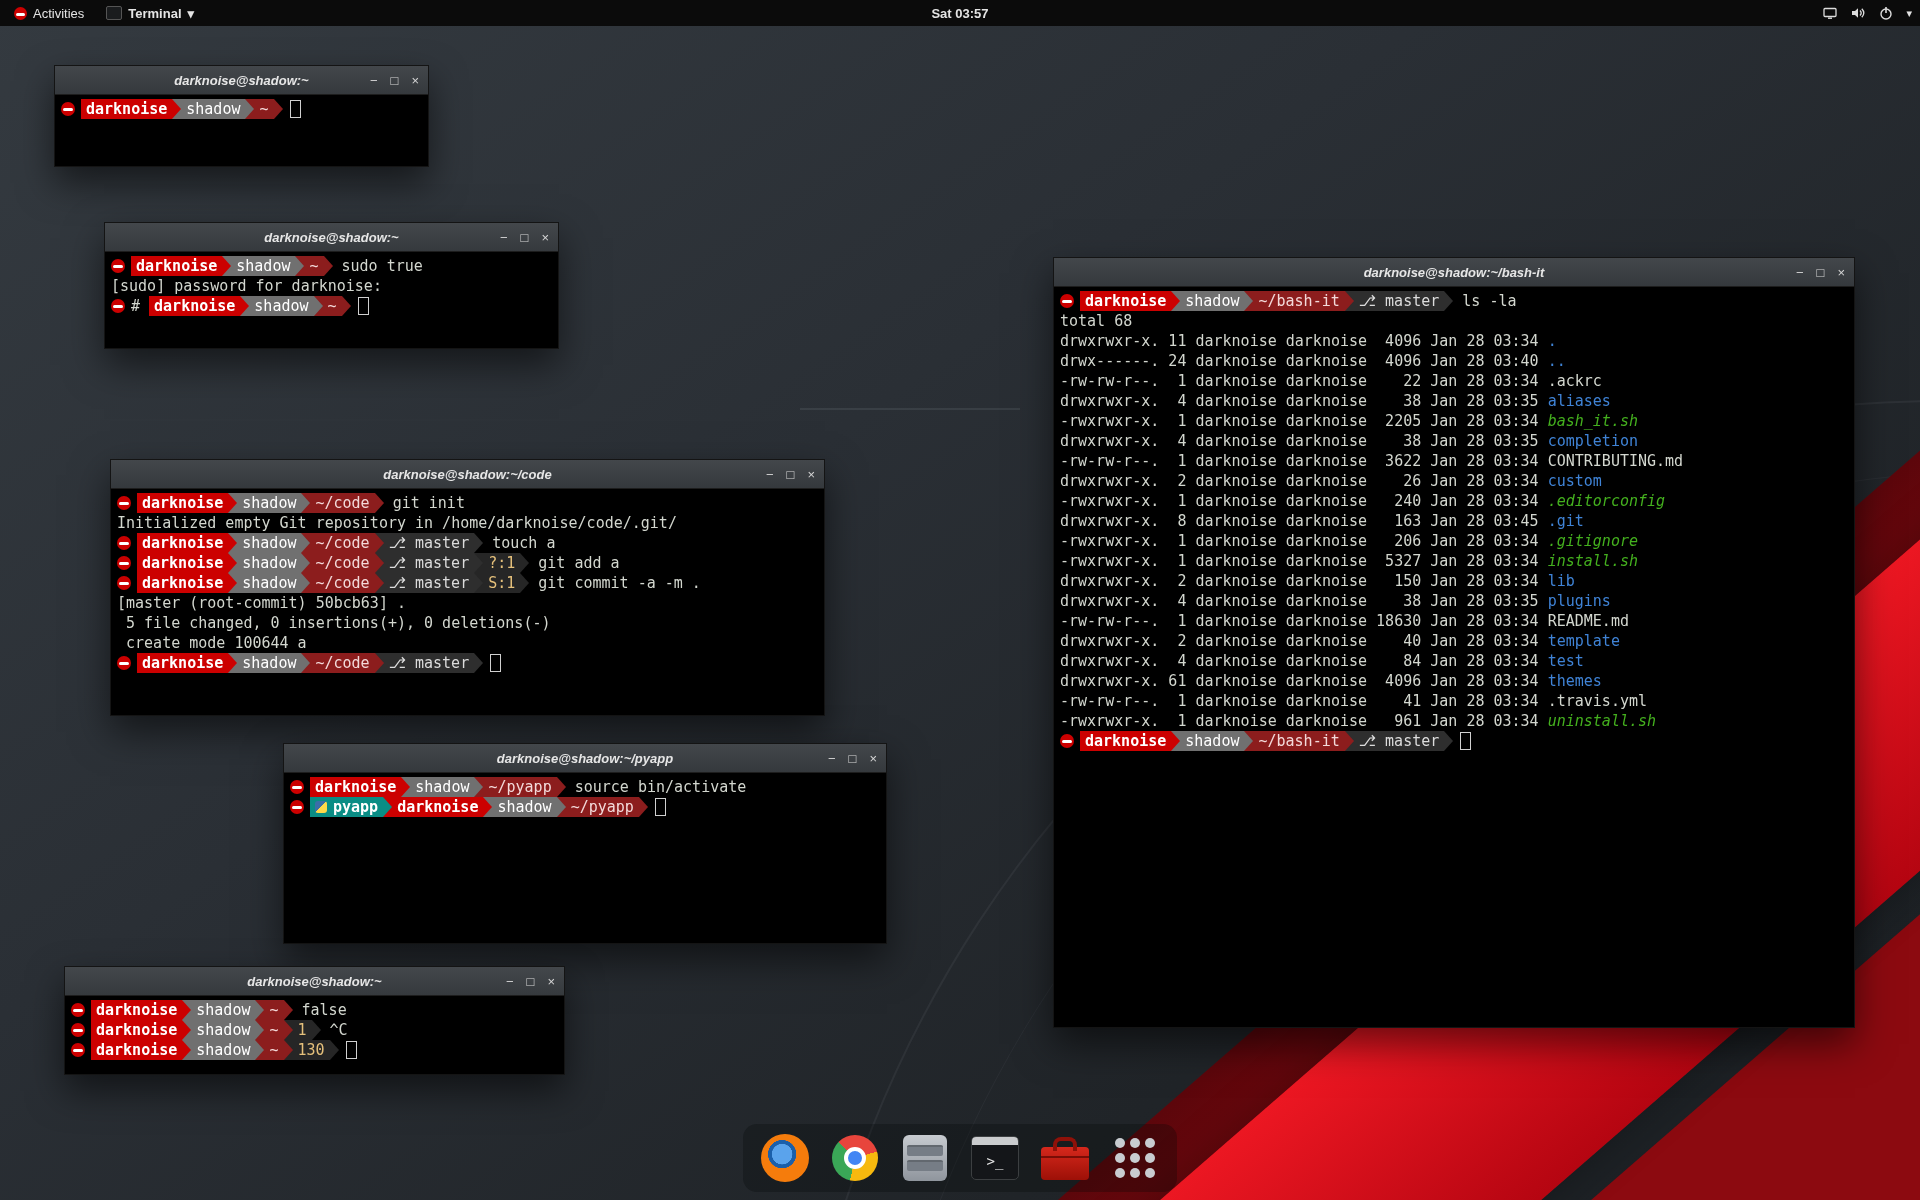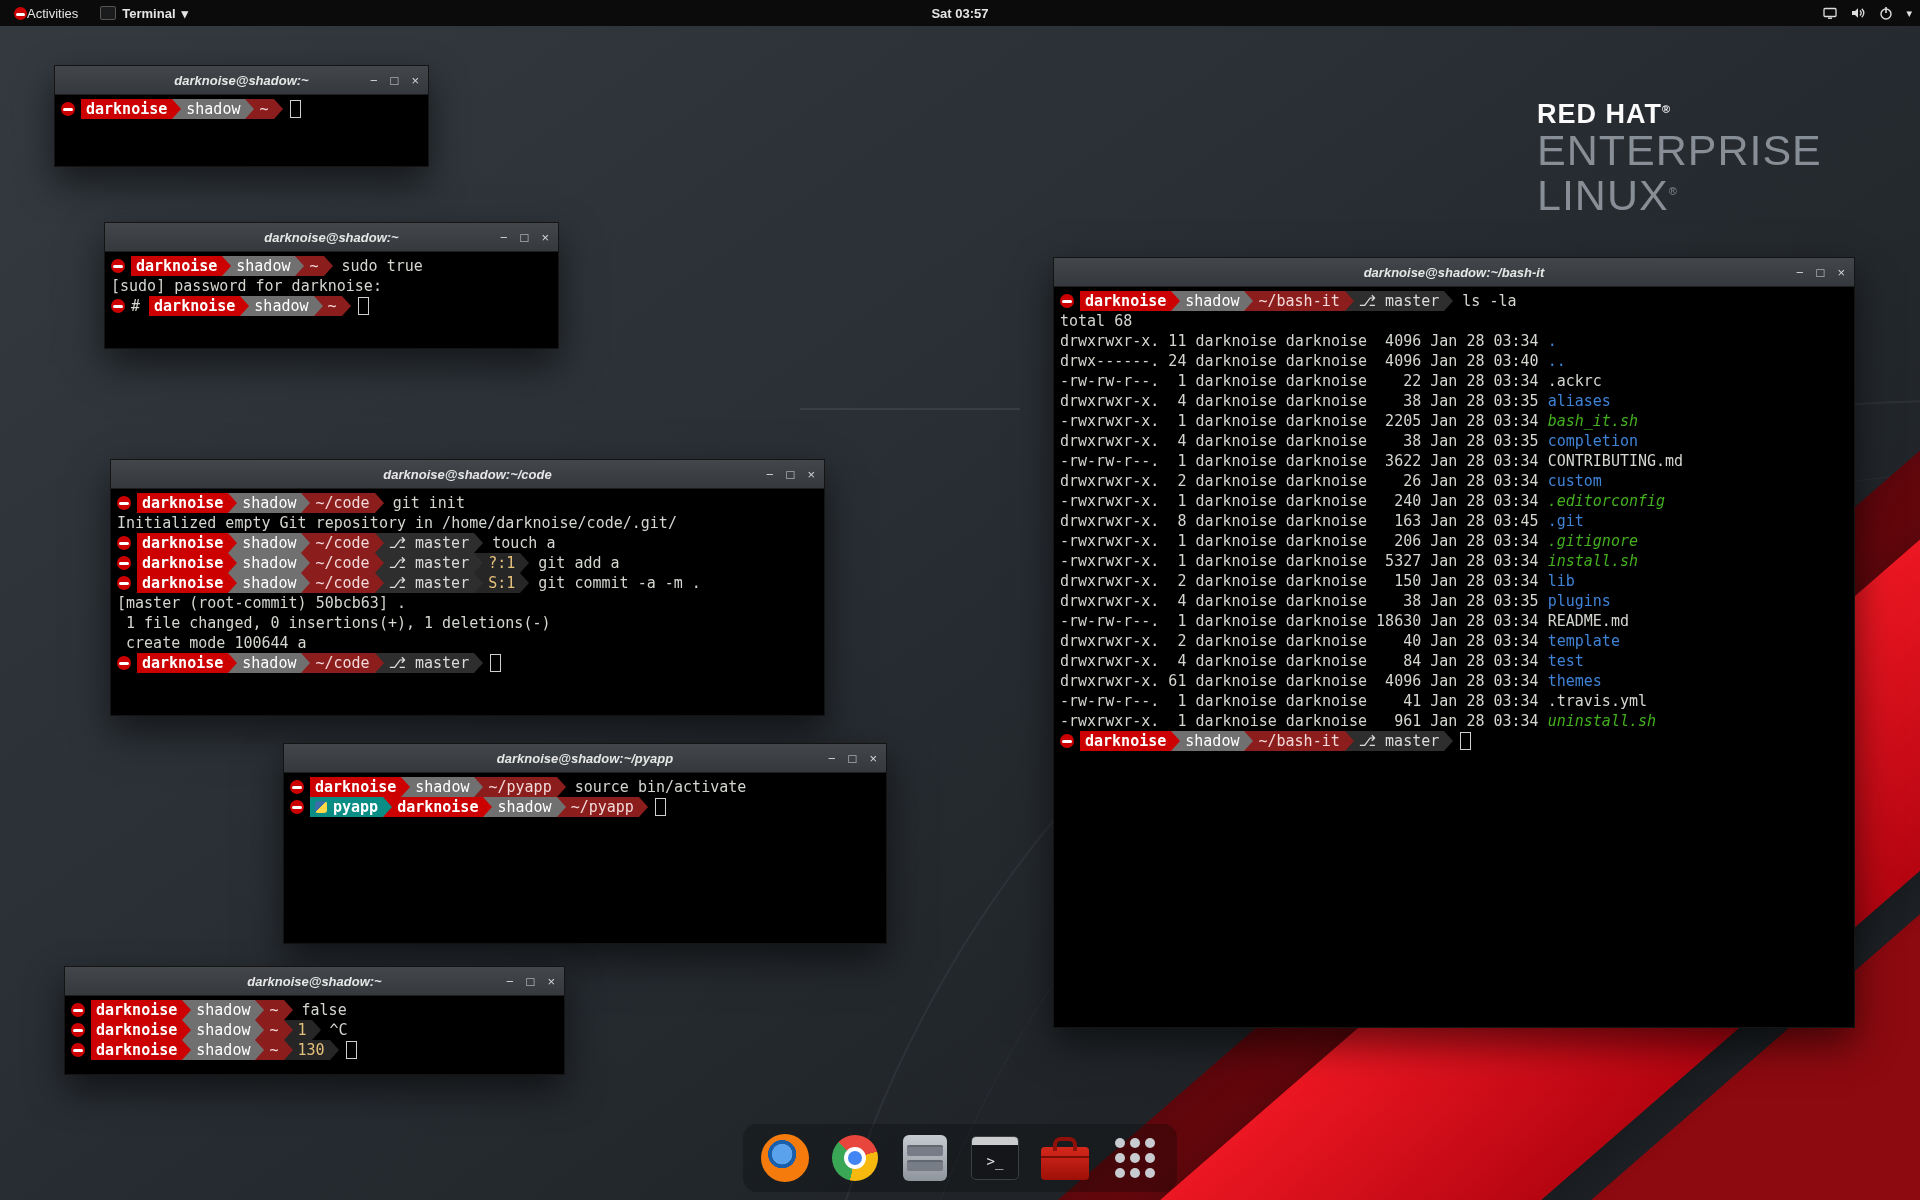--- a/index.html
+++ b/index.html
@@ -17,21 +17,21 @@
   .s2{width:1700px;height:250px;background:linear-gradient(#ec1722,#b50511);right:-390px;bottom:-30px;box-shadow:0 0 40px rgba(0,0,0,.3);}
   .s3{width:1700px;height:240px;background:#8c0a10;right:-520px;bottom:-280px;}
   .brand{position:absolute;left:1537px;top:100px;line-height:1.05;}
   .b1{font-size:27px;font-weight:700;letter-spacing:1px;color:#fbfbfb;}
   .b2,.b3{font-size:43px;font-weight:400;letter-spacing:1px;color:#878e95;}
   .sup{font-size:11px;vertical-align:super;}
   
   .topbar{position:absolute;left:0;top:0;width:100%;height:26px;background:#0b0b0b;color:#e4e4e4;
     display:flex;align-items:center;font-size:13px;z-index:50;}
   .tb-left{display:flex;align-items:center;gap:18px;padding-left:10px;}
-  .activities{display:flex;align-items:center;padding:0 4px;height:26px;}
+  .activities{display:flex;align-items:center;gap:6px;padding:0 4px;height:26px;}
   .rh-dot{width:13px;height:13px;border-radius:50%;background:#cc0000;position:relative;display:inline-block;}
   .rh-dot::after{content:'';position:absolute;left:2px;top:6px;width:9px;height:3px;background:#fff;border-radius:2px;}
   .appmenu{display:flex;align-items:center;gap:6px;font-weight:700;}
   .mini-term{width:14px;height:12px;background:#1a1c1e;border:1px solid #555;border-radius:2px;display:inline-block;}
   .clock{position:absolute;left:50%;transform:translateX(-50%);font-weight:700;}
   .tb-right{position:absolute;right:8px;display:flex;align-items:center;gap:12px;}
   .tb-right svg{display:block;}
   
   .twin{position:absolute;background:#000;border:1px solid #141414;box-shadow:0 16px 36px rgba(0,0,0,.55);z-index:5;}
   .tb{height:28px;background:linear-gradient(#43474b,#35393d);border-bottom:1px solid #1d1d1d;
@@ -83,25 +83,20 @@
 </head>
 <body>
 
 <div class="desktop">
   <div class="arc1"></div>
   <div class="arc2"></div>
   <div class="hline1"></div>
   <div class="stripe s1"></div>
   <div class="stripe s3"></div>
   <div class="stripe s2"></div>
-  <div class="brand">
-    <div class="b1"><span>RED HAT</span><span class="sup">®</span></div>
-    <div class="b2">ENTERPRISE</div>
-    <div class="b3"><span>LINUX</span><span class="sup">®</span></div>
-  </div>
 </div>
 
 <div class="topbar">
   <div class="tb-left">
     <div class="activities">
       <span class="rh-dot"></span>
       <span>Activities</span>
     </div>
     <div class="appmenu">
       <span class="mini-term"></span>
@@ -167,21 +162,21 @@
       <span>×</span>
     </div>
   </div>
   <div class="tbody">
       <div class="tline"><span class="fed"></span><span class="sg" style="background: rgb(204, 0, 0); color: rgb(255, 255, 255); font-weight: 700;">darknoise</span><span class="arr" style="background: rgb(112, 112, 112);"><i style="border-left-color: rgb(204, 0, 0);"></i></span><span class="sg" style="background: rgb(112, 112, 112); color: rgb(255, 255, 255); font-weight: 400;">shadow</span><span class="arr" style="background: rgb(140, 29, 29);"><i style="border-left-color: rgb(112, 112, 112);"></i></span><span class="sg" style="background: rgb(140, 29, 29); color: rgb(243, 218, 218); font-weight: 400;">~/code</span><span class="arr"><i style="border-left-color: rgb(140, 29, 29);"></i></span><span class="tx"> git init</span></div>
       <div class="tline"><span class="tx">Initialized empty Git repository in /home/darknoise/code/.git/</span></div>
       <div class="tline"><span class="fed"></span><span class="sg" style="background: rgb(204, 0, 0); color: rgb(255, 255, 255); font-weight: 700;">darknoise</span><span class="arr" style="background: rgb(112, 112, 112);"><i style="border-left-color: rgb(204, 0, 0);"></i></span><span class="sg" style="background: rgb(112, 112, 112); color: rgb(255, 255, 255); font-weight: 400;">shadow</span><span class="arr" style="background: rgb(140, 29, 29);"><i style="border-left-color: rgb(112, 112, 112);"></i></span><span class="sg" style="background: rgb(140, 29, 29); color: rgb(243, 218, 218); font-weight: 400;">~/code</span><span class="arr" style="background: rgb(46, 46, 46);"><i style="border-left-color: rgb(140, 29, 29);"></i></span><span class="sg" style="background: rgb(46, 46, 46); color: rgb(220, 220, 220); font-weight: 400;">⎇ master</span><span class="arr"><i style="border-left-color: rgb(46, 46, 46);"></i></span><span class="tx"> touch a</span></div>
       <div class="tline"><span class="fed"></span><span class="sg" style="background: rgb(204, 0, 0); color: rgb(255, 255, 255); font-weight: 700;">darknoise</span><span class="arr" style="background: rgb(112, 112, 112);"><i style="border-left-color: rgb(204, 0, 0);"></i></span><span class="sg" style="background: rgb(112, 112, 112); color: rgb(255, 255, 255); font-weight: 400;">shadow</span><span class="arr" style="background: rgb(140, 29, 29);"><i style="border-left-color: rgb(112, 112, 112);"></i></span><span class="sg" style="background: rgb(140, 29, 29); color: rgb(243, 218, 218); font-weight: 400;">~/code</span><span class="arr" style="background: rgb(46, 46, 46);"><i style="border-left-color: rgb(140, 29, 29);"></i></span><span class="sg" style="background: rgb(46, 46, 46); color: rgb(220, 220, 220); font-weight: 400;">⎇ master</span><span class="arr" style="background: rgb(38, 38, 38);"><i style="border-left-color: rgb(46, 46, 46);"></i></span><span class="sg" style="background: rgb(38, 38, 38); color: rgb(229, 192, 123); font-weight: 400;">?:1</span><span class="arr"><i style="border-left-color: rgb(38, 38, 38);"></i></span><span class="tx"> git add a</span></div>
       <div class="tline"><span class="fed"></span><span class="sg" style="background: rgb(204, 0, 0); color: rgb(255, 255, 255); font-weight: 700;">darknoise</span><span class="arr" style="background: rgb(112, 112, 112);"><i style="border-left-color: rgb(204, 0, 0);"></i></span><span class="sg" style="background: rgb(112, 112, 112); color: rgb(255, 255, 255); font-weight: 400;">shadow</span><span class="arr" style="background: rgb(140, 29, 29);"><i style="border-left-color: rgb(112, 112, 112);"></i></span><span class="sg" style="background: rgb(140, 29, 29); color: rgb(243, 218, 218); font-weight: 400;">~/code</span><span class="arr" style="background: rgb(46, 46, 46);"><i style="border-left-color: rgb(140, 29, 29);"></i></span><span class="sg" style="background: rgb(46, 46, 46); color: rgb(220, 220, 220); font-weight: 400;">⎇ master</span><span class="arr" style="background: rgb(38, 38, 38);"><i style="border-left-color: rgb(46, 46, 46);"></i></span><span class="sg" style="background: rgb(38, 38, 38); color: rgb(229, 192, 123); font-weight: 400;">S:1</span><span class="arr"><i style="border-left-color: rgb(38, 38, 38);"></i></span><span class="tx"> git commit -a -m .</span></div>
       <div class="tline"><span class="tx">[master (root-commit) 50bcb63] .</span></div>
-      <div class="tline"><span class="tx"> 1 file changed, 0 insertions(+), 1 deletions(-)</span></div>
+      <div class="tline"><span class="tx"> 5 file changed, 0 insertions(+), 0 deletions(-)</span></div>
       <div class="tline"><span class="tx"> create mode 100644 a</span></div>
       <div class="tline"><span class="fed"></span><span class="sg" style="background: rgb(204, 0, 0); color: rgb(255, 255, 255); font-weight: 700;">darknoise</span><span class="arr" style="background: rgb(112, 112, 112);"><i style="border-left-color: rgb(204, 0, 0);"></i></span><span class="sg" style="background: rgb(112, 112, 112); color: rgb(255, 255, 255); font-weight: 400;">shadow</span><span class="arr" style="background: rgb(140, 29, 29);"><i style="border-left-color: rgb(112, 112, 112);"></i></span><span class="sg" style="background: rgb(140, 29, 29); color: rgb(243, 218, 218); font-weight: 400;">~/code</span><span class="arr" style="background: rgb(46, 46, 46);"><i style="border-left-color: rgb(140, 29, 29);"></i></span><span class="sg" style="background: rgb(46, 46, 46); color: rgb(220, 220, 220); font-weight: 400;">⎇ master</span><span class="arr"><i style="border-left-color: rgb(46, 46, 46);"></i></span><span class="cur"></span></div>
     </div>
 </div>
 
 <div class="twin" id="w3">
   <div class="tb">
     <div class="ttl">darknoise@shadow:~/pyapp</div>
     <div class="wbtns">
       <span>−</span>

